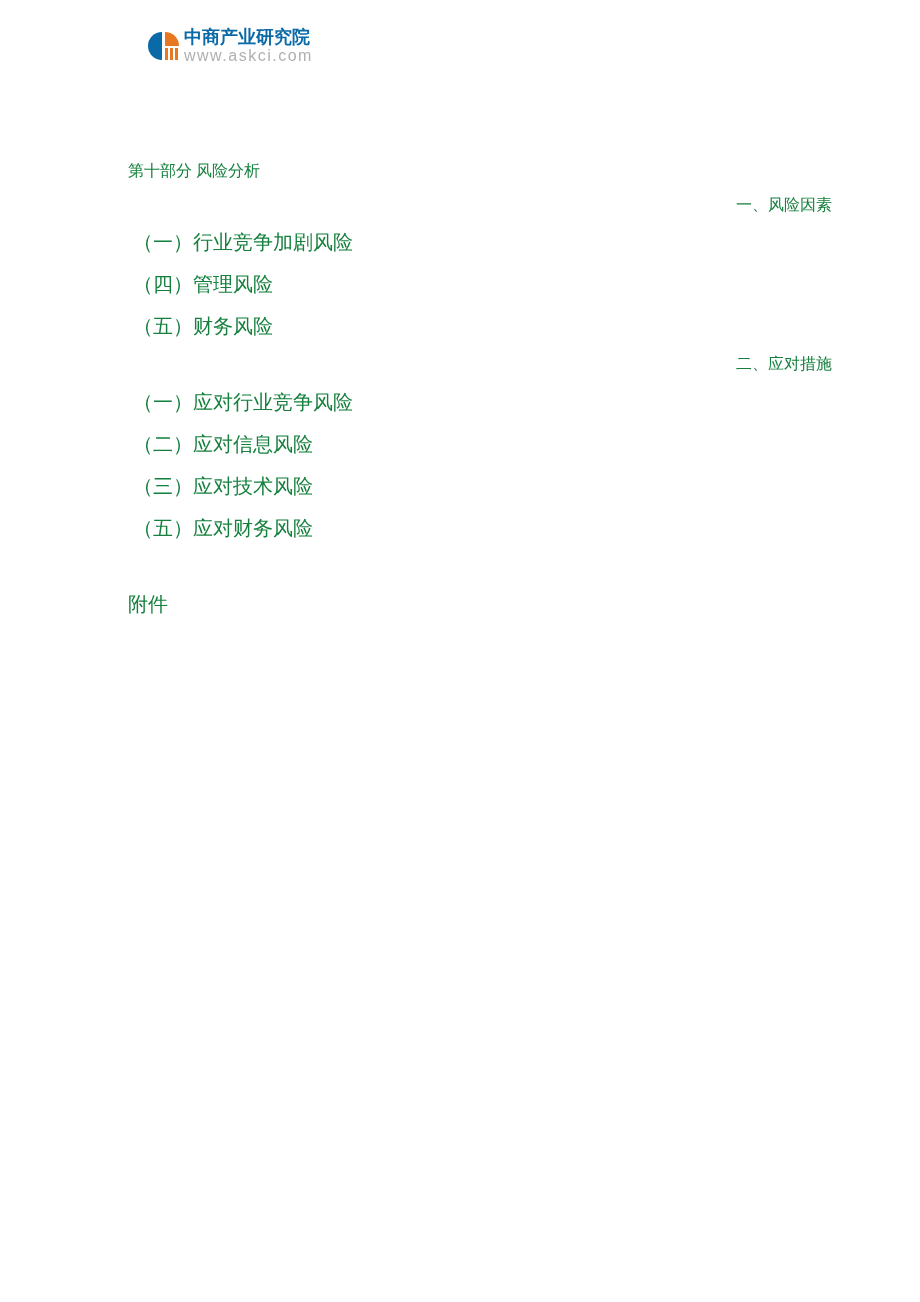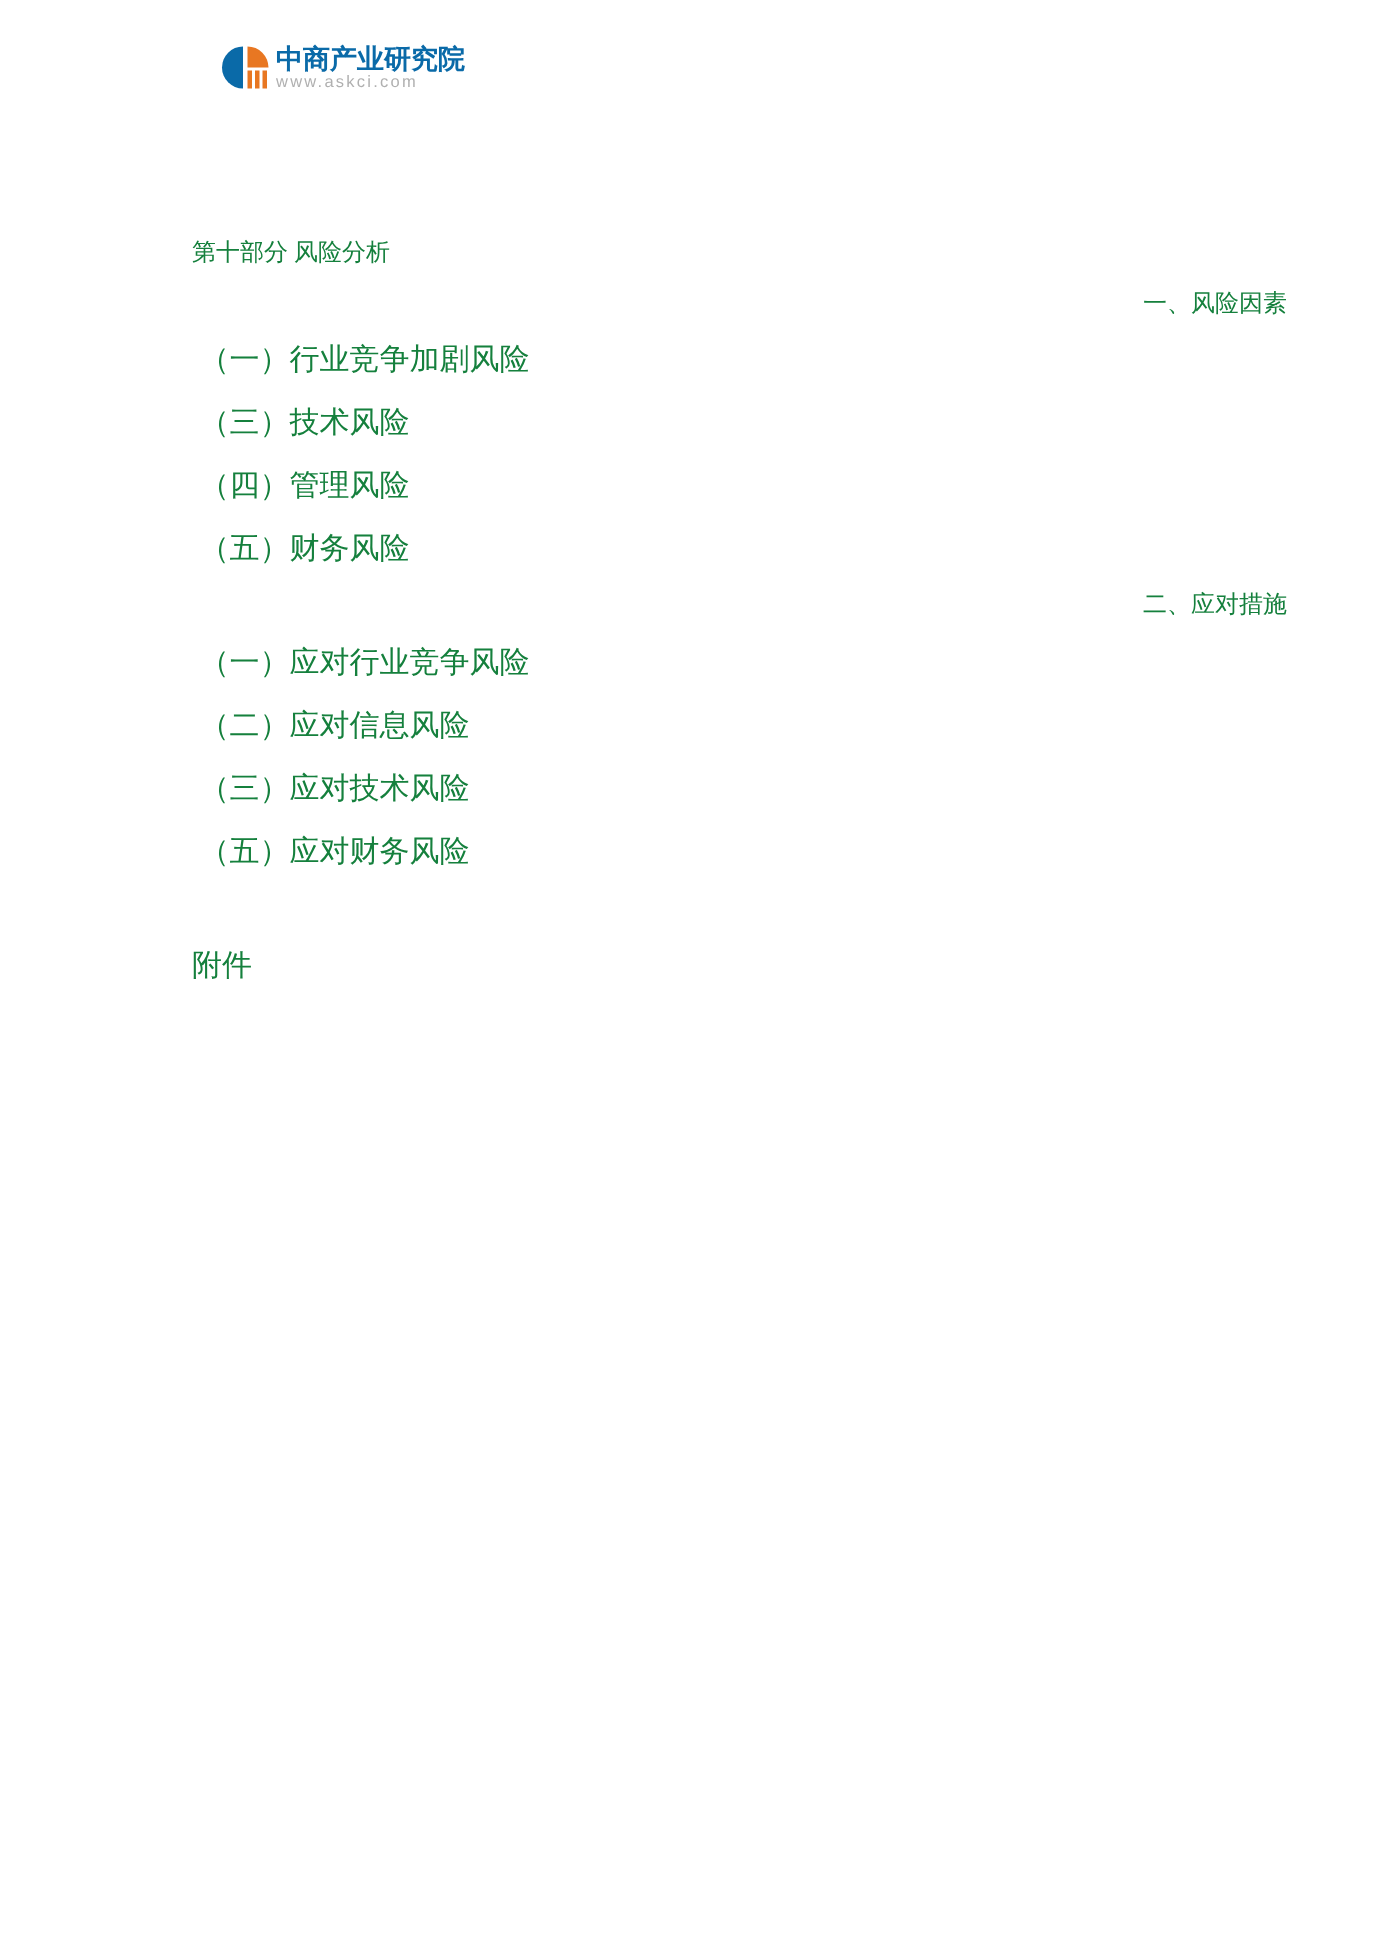--- a/index.html
+++ b/index.html
@@ -8,21 +8,21 @@
       box-sizing: border-box;
     }
     body {
       width: 920px;
       height: 1302px;
       background: #ffffff;
       font-family: "SimSun", "宋体", serif;
       position: relative;
     }
     .page {
-      padding: 28px 62px 0 128px;
+      padding: 28px 88px 0 128px;
     }
     .logo-area {
       display: flex;
       align-items: center;
       gap: 4px;
       margin-bottom: 90px;
       margin-left: 18px;
     }
     .logo-icon {
       width: 34px;
@@ -36,21 +36,21 @@
       line-height: 1;
     }
     .logo-cn {
       font-size: 18px;
       font-weight: bold;
       color: #0a6aa8;
       font-family: "Microsoft YaHei", "SimHei", sans-serif;
       letter-spacing: 0px;
     }
     .logo-en {
-      font-size: 11px;
+      font-size: 16px;
       color: #b0b0b0;
       letter-spacing: 1.5px;
       font-family: Arial, sans-serif;
       margin-top: 2px;
     }
     .content {
       font-size: 16px;
       color: #15803d;
       line-height: 2.1;
     }
@@ -90,21 +90,20 @@
       <div class="logo-cn">中商产业研究院</div>
       <div class="logo-en">www.askci.com</div>
     </div>
   </div>
 
   <div class="content">
     <div class="section-title">第十部分 风险分析</div>
 
     <div class="level1">一、风险因素</div>
     <div class="level2">（一）行业竞争加剧风险</div>
-    <div class="level2">（三）技术风险</div>
     <div class="level2">（四）管理风险</div>
     <div class="level2">（五）财务风险</div>
 
     <div class="level1">二、应对措施</div>
     <div class="level2">（一）应对行业竞争风险</div>
     <div class="level2">（二）应对信息风险</div>
     <div class="level2">（三）应对技术风险</div>
     <div class="level2">（五）应对财务风险</div>
 
     <div class="appendix">附件</div>

